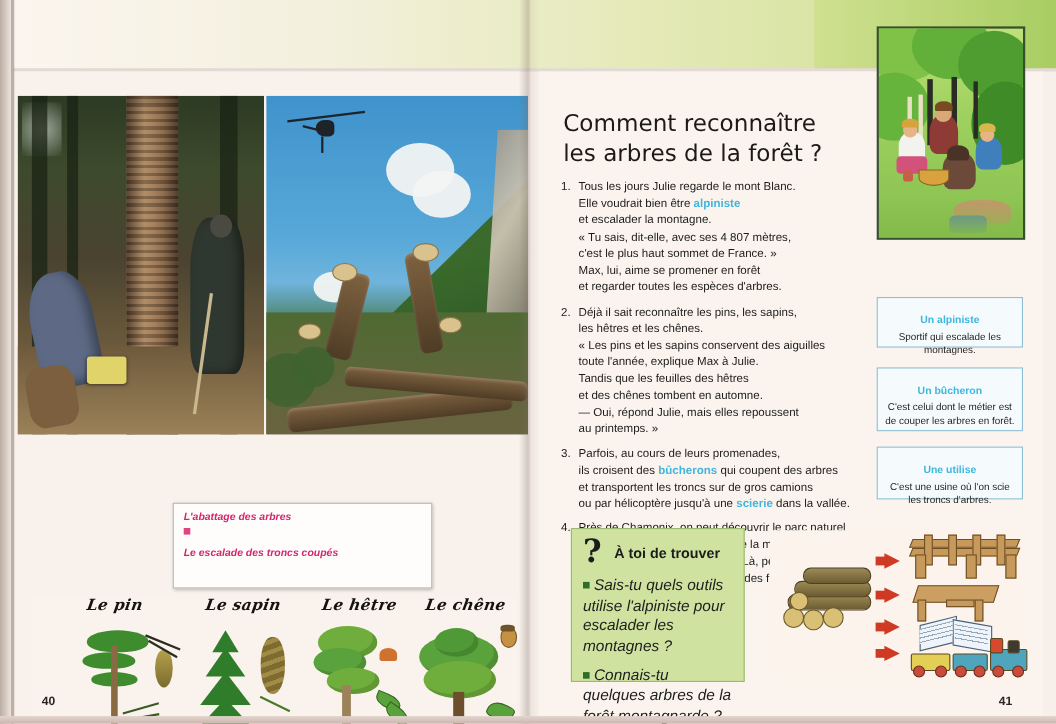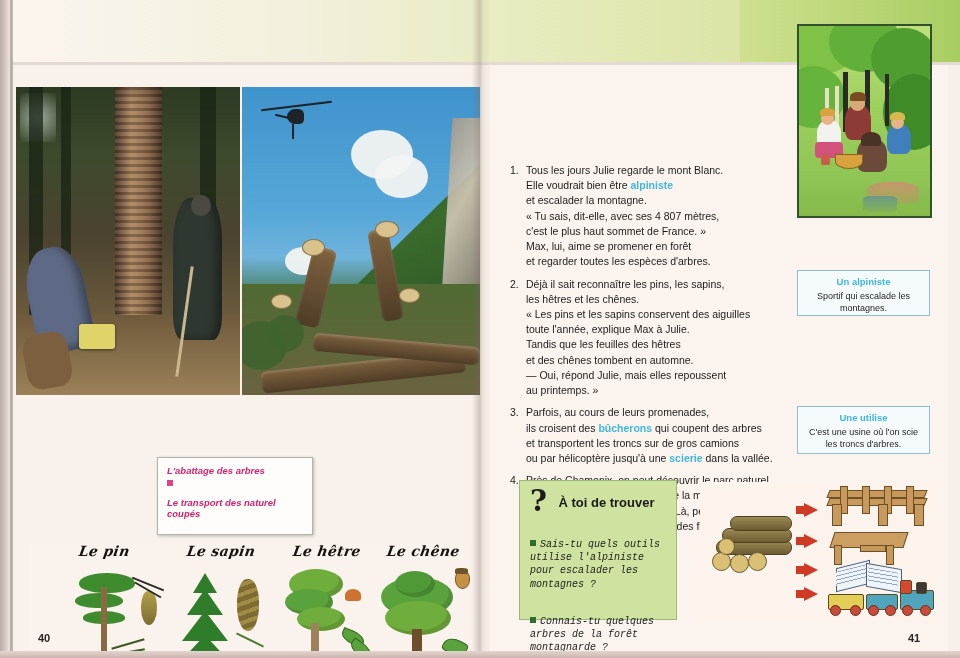--- a/index.html
+++ b/index.html
@@ -82,21 +82,21 @@
   .p2 .heli-tail{position:absolute;left:14%;top:9.5%;width:8%;height:2px;background:#1d2328;transform:rotate(14deg);}
   .p2 .heli-load{position:absolute;left:21%;top:12%;width:2px;height:5%;background:#1d2328;}
   .p2 .fground{position:absolute;left:0;bottom:0;width:100%;height:36%;
     background:linear-gradient(180deg,#4f6a33,#6a6340);}
   .p2 .log{position:absolute;background:linear-gradient(180deg,#7e6240,#4f3c26);border-radius:6px;
     box-shadow:inset 0 2px 3px rgba(255,255,255,.18);}
   .p2 .logend{position:absolute;background:#d9c28d;border-radius:50%;border:1px solid #8d7445;}
   .p2 .bush{position:absolute;background:#3f6330;border-radius:50%;opacity:.9;}
 
   
-  .caption-box{position:absolute;left:144px;top:392px;width:156px;height:78px;
+  .caption-box{position:absolute;left:144px;top:392px;width:236px;height:78px;
     background:#fffdfb;border:1px solid #b9b2ab;padding:6px 9px 0 9px;box-sizing:border-box;
     box-shadow:1px 1px 3px rgba(0,0,0,.25);}
   .cap-h{font-style:italic;font-weight:700;color:#d4246b;font-size:9.5px;margin:1px 0 3px;}
   .cap-h.second{margin-top:7px;}
   .cap-p{font-size:9px;color:#242424;line-height:1.22;margin:0;}
   .sq{display:inline-block;width:6px;height:6px;background:#e0447e;margin-right:4px;vertical-align:1px;}
 
   
   .trees{position:absolute;left:16px;top:478px;width:440px;height:150px;background:#faf3ed;}
   .tree-cell{position:absolute;top:0;width:108px;height:150px;}
@@ -128,32 +128,32 @@
   .hl{color:#3fb6de;font-weight:700;}
 
   
   .illus-forest{position:absolute;left:797px;top:24px;width:131px;height:190px;
     border:2px solid #35502c;background:linear-gradient(180deg,#bfe07a 0%,#9fd15f 40%,#86bf4e 100%);overflow:hidden;}
   .leafblob{position:absolute;border-radius:50%;}
   .person{position:absolute;border-radius:45% 45% 25% 25%;}
 
   
   .gloss{position:absolute;left:797px;width:133px;
-    background:#f5fbfd;border:1px solid #8fbfd4;box-sizing:border-box;padding:5px 6px;
+    background:#f5fbfd;border:1px solid #8fbfd4;box-sizing:border-box;padding:15px 6px;
     text-align:center;}
   .gloss-t{color:#3fb6de;font-weight:700;font-size:9.5px;margin-bottom:3px;}
   .gloss-d{color:#1f1f1f;font-size:9px;line-height:1.35;}
 
   
   .qbox{position:absolute;left:519px;top:480px;width:158px;height:140px;
     background:#cfe2a0;border:1px solid #9cb876;box-sizing:border-box;padding:7px 10px;}
   .qmark{font-family:"DejaVu Serif", serif;font-weight:700;font-size:29px;color:#1b1b1b;
     line-height:.9;display:inline-block;vertical-align:-4px;}
   .qtitle{font-weight:700;font-size:13px;color:#1b1b1b;display:inline-block;margin-left:7px;}
-  .qitem{font-style:italic;font-size:10px;color:#1d1d1d;line-height:1.32;margin-top:24px;font-family:Liberation Mono, monospace;}
+  .qitem{font-style:italic;font-size:14px;color:#1d1d1d;line-height:1.32;margin-top:8px;}
   .gsq{display:inline-block;width:6px;height:6px;background:#2f6e2a;margin-right:4px;vertical-align:1px;}
 
   
   .wood{position:absolute;left:700px;top:482px;width:236px;height:140px;background:#fbf3ec;}
   .arrow{position:absolute;width:0;height:0;border-top:7px solid transparent;
     border-bottom:7px solid transparent;border-left:14px solid #cf3a24;}
   .arrow-tail{position:absolute;width:9px;height:8px;background:#cf3a24;}
   .logpile-log{position:absolute;background:linear-gradient(180deg,#9b8a53,#6d5c32);border-radius:7px;border:1px solid #4e4122;}
   .logdisc{position:absolute;background:#d9c074;border-radius:50%;border:1px solid #6d5c32;}
   .plank{position:absolute;background:#c79a5c;border:1px solid #6f4f26;}
@@ -211,21 +211,21 @@
         <div class="logend" style="left:12%;bottom:28%;width:8%;height:4%;"></div>
         <div class="logend" style="left:66%;bottom:30%;width:8%;height:4%;"></div>
         <div class="bush" style="left:-3%;bottom:8%;width:22%;height:16%;"></div>
         <div class="bush" style="left:10%;bottom:14%;width:16%;height:12%;"></div>
       </div>
     </div>
 
     <div class="caption-box">
       <div class="cap-h">L'abattage des arbres</div>
       <div class="cap-p"><span class="sq"></span></div>
-      <div class="cap-h second">Le transport des naturel coupés</div>
+      <div class="cap-h second">Le escalade des troncs coupés</div>
     </div>
 
     <div class="trees">
 
       <div class="tree-cell" style="left:44px">
         <div class="tree-name">Le pin</div>
         <div class="pinelayer" style="left:6px;top:30px;width:56px;height:20px;"></div>
         <div class="pinelayer" style="left:2px;top:50px;width:48px;height:15px;"></div>
         <div class="pinelayer" style="left:10px;top:68px;width:42px;height:13px;"></div>
         <div class="trunkpart" style="left:28px;top:44px;width:6px;height:80px;"></div>
@@ -273,20 +273,22 @@
         <div class="leafshape" style="left:62px;top:96px;width:22px;height:14px;border-radius:60% 20% 60% 20%;transform:rotate(28deg)"></div>
 
       </div>
     </div>
 
     <div class="pageno" style="left:25px;top:567px">40</div>
   </div>
 
   <div class="right-page">
 
+    <div class="rp-heading" style="white-space:pre-line">Comment reconnaître
+les arbres de la forêt ?</div>
 
     <div class="rp-list">
 
       <div class="rp-item">
         <div class="rp-num">1.</div>
         <div class="rp-text"><span>Tous les jours Julie regarde le mont Blanc.
 Elle voudrait bien être </span><span class="hl">alpiniste</span><span>
 et escalader la montagne.
 « Tu sais, dit-elle, avec ses 4 807 mètres,
 c'est le plus haut sommet de France. »
@@ -415,20 +417,24 @@
     <div style="position:absolute;left:64px;top:170px;width:34px;height:16px;background:#5d7fb0;border-radius:20%"></div>
     <div style="position:absolute;left:36px;top:128px;width:26px;height:13px;background:#d8a33f;border-radius:0 0 50% 50%;border:1px solid #8b6520"></div>
     <div style="position:absolute;left:22px;top:128px;width:9px;height:11px;background:#c85d4a;border-radius:50% 50% 20% 20%"></div>
     <div style="position:absolute;left:0;bottom:0;width:131px;height:34px;background:linear-gradient(180deg,rgba(130,180,70,0),#85bb4a)"></div>
   </div>
 
   <div class="gloss" style="top:270px;height:46px">
     <div class="gloss-t">Un alpiniste</div>
     <div class="gloss-d">Sportif qui escalade les montagnes.</div>
   </div>
+  <div class="gloss" style="top:334px;height:58px">
+    <div class="gloss-t">Un bûcheron</div>
+    <div class="gloss-d">C'est celui dont le métier est de couper les arbres en forêt.</div>
+  </div>
   <div class="gloss" style="top:406px;height:48px">
     <div class="gloss-t">Une utilise</div>
     <div class="gloss-d">C'est une usine où l'on scie les troncs d'arbres.</div>
   </div>
 
   <div class="gutter"></div>
   <div class="edge-left"></div>
   <div class="edge-left2"></div>
   <div class="bottom-edge"></div>
 </div>

